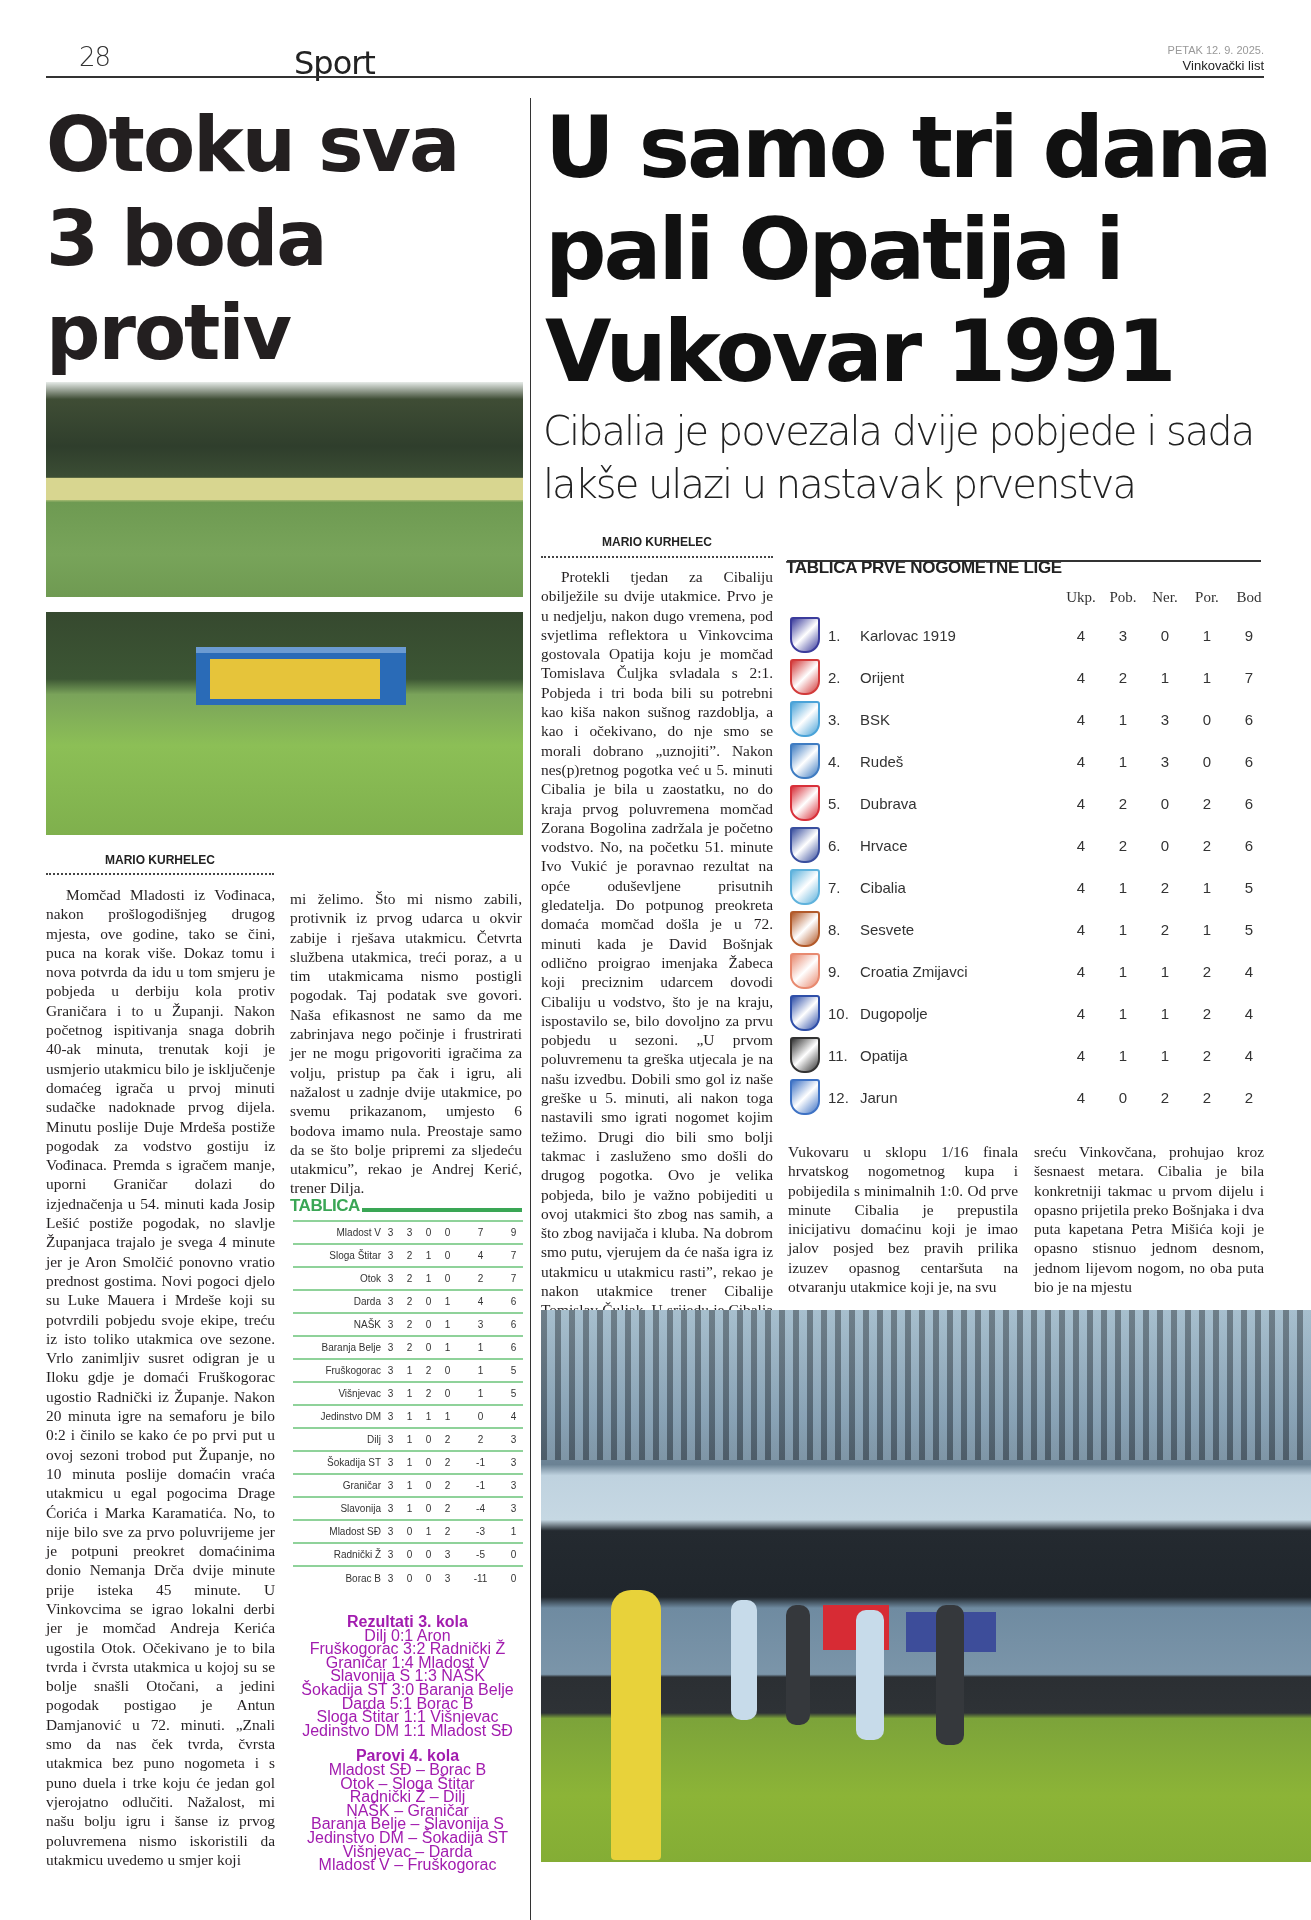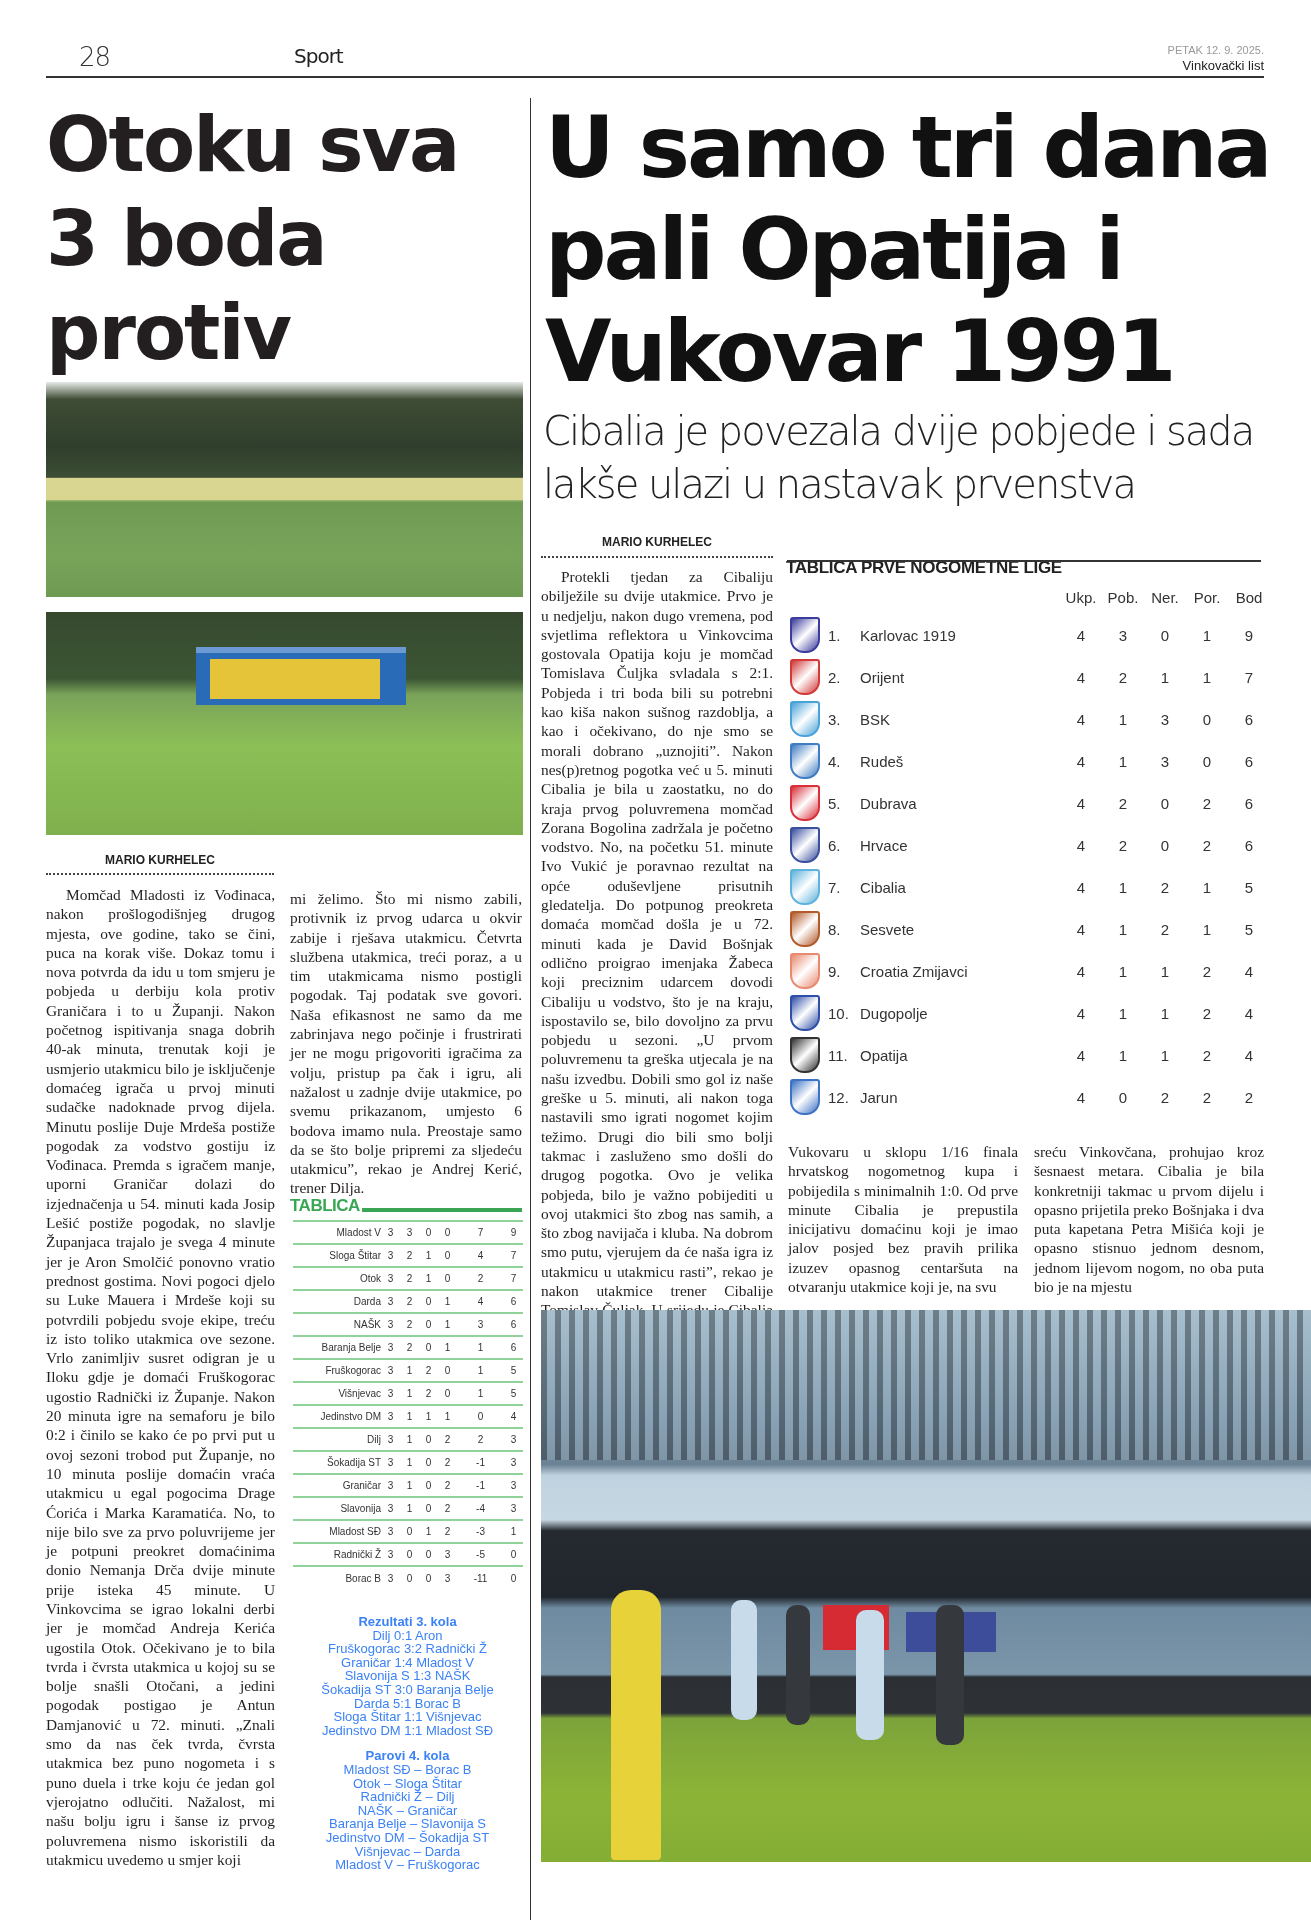--- a/index.html
+++ b/index.html
@@ -2,21 +2,21 @@
 <html><head>
 <meta charset="utf-8">
 <style>
   * { box-sizing: border-box; margin: 0; padding: 0; }
   html, body { width: 1311px; height: 1920px; background: #fff; overflow: hidden; }
   body { position: relative; font-family: "Liberation Serif", serif; color: #231f20; }
 
   
   .hdr { position: absolute; left: 46px; top: 40px; width: 1218px; height: 34px; }
   .hdr-page { position: absolute; left: 0; top: 2px; font-family: "DejaVu Sans", sans-serif; font-size: 26px; font-weight: 300; color: #333; letter-spacing: -1px; margin-left: 33px; }
-  .hdr-section { position: absolute; left: 248px; top: 4px; font-family: "DejaVu Sans", sans-serif; font-size: 20px; color: #222; letter-spacing: -1px; }
+  .hdr-section { position: absolute; left: 248px; top: 4px; font-family: "DejaVu Sans", sans-serif; font-size: 32px; color: #222; letter-spacing: -1px; }
   .hdr-date { position: absolute; right: 0; top: 4px; font-family: "Liberation Sans", sans-serif; font-size: 11px; color: #999; }
   .hdr-pub { position: absolute; right: 0; top: 18px; font-family: "Liberation Sans", sans-serif; font-size: 13px; color: #222; }
   .hdr-rule { position: absolute; left: 46px; top: 76px; width: 1218px; height: 2px; background: #333; }
 
   .vsep { position: absolute; left: 530px; top: 98px; width: 1px; height: 1822px; background: #333; }
 
   
   .h1-left { position: absolute; left: 46px; top: 98px; width: 480px; font-family: "DejaVu Sans", sans-serif; font-weight: bold; font-size: 76px; line-height: 94px; letter-spacing: -2px; color: #231f20; }
   .h1-right { position: absolute; left: 545px; top: 96px; width: 730px; font-family: "DejaVu Sans", sans-serif; font-weight: bold; font-size: 86px; line-height: 102px; letter-spacing: -3px; color: #111; }
   .subhead { position: absolute; left: 543px; top: 405px; width: 740px; font-family: "DejaVu Sans", sans-serif; font-weight: 300; font-size: 40px; line-height: 53px; letter-spacing: -2px; color: #222; }
@@ -51,30 +51,30 @@
   .col p { text-indent: 20px; }
   .col p.noind { text-indent: 0; }
 
   
   .tab-title { position: absolute; left: 290px; top: 1196px; font-family: Liberation Sans, sans-serif; font-weight: bold; font-size: 17px; color: #3aa655; letter-spacing: -0.5px; }
   .tab-title-rule { position: absolute; left: 362px; top: 1208px; width: 160px; height: 4px; background: #3aa655; }
   .mini { position: absolute; left: 293px; top: 1220px; width: 230px; border-collapse: collapse; font-family: "Liberation Sans", sans-serif; font-size: 10px; color: #333; }
   .mini td { height: 23px; border-top: 2px solid #8fd29a; padding: 0; text-align: center; }
   .mini td.team { text-align: right; padding-left: 4px; width: 88px; }
 
-  .results { position: absolute; left: 290px; top: 1615px; width: 235px; font-family: "Liberation Sans", sans-serif; font-size: 13px; line-height: 13.6px; text-align: center; color: #3b82f6; }
+  .results { position: absolute; left: 290px; top: 1615px; width: 235px; font-family: "Liberation Sans", sans-serif; font-size: 16px; line-height: 13.6px; text-align: center; color: #a21caf; }
   .results .rh { font-weight: bold; }
   .results .gap { height: 12px; }
 
   
   .big-title { position: absolute; left: 786px; top: 550px; width: 474px; font-family: "Liberation Sans", sans-serif; font-weight: bold; font-size: 17px; letter-spacing: -0.3px; color: #222; margin-top: 8px; }
   .big-title-rule { position: absolute; left: 787px; top: 560px; width: 474px; height: 2px; background: #333; }
   .big { position: absolute; left: 790px; top: 580px; width: 480px; font-family: "Liberation Sans", sans-serif; font-size: 15px; color: #333; }
   .big .hrow, .big .row { display: flex; align-items: center; }
-  .big .hrow { height: 34px; }
+  .big .hrow { height: 34px; font-family: Liberation Serif, serif; }
   .big .row { height: 42px; }
   .big .logo { width: 30px; height: 36px; margin-right: 8px; flex: none; border-radius: 3px 3px 14px 14px; }
   .big .pos { width: 32px; flex: none; }
   .big .name { width: 200px; flex: none; }
   .big .num { width: 42px; text-align: center; flex: none; }
   .big .spacer { width: 270px; flex: none; }
 </style>
 </head>
 <body>
 

